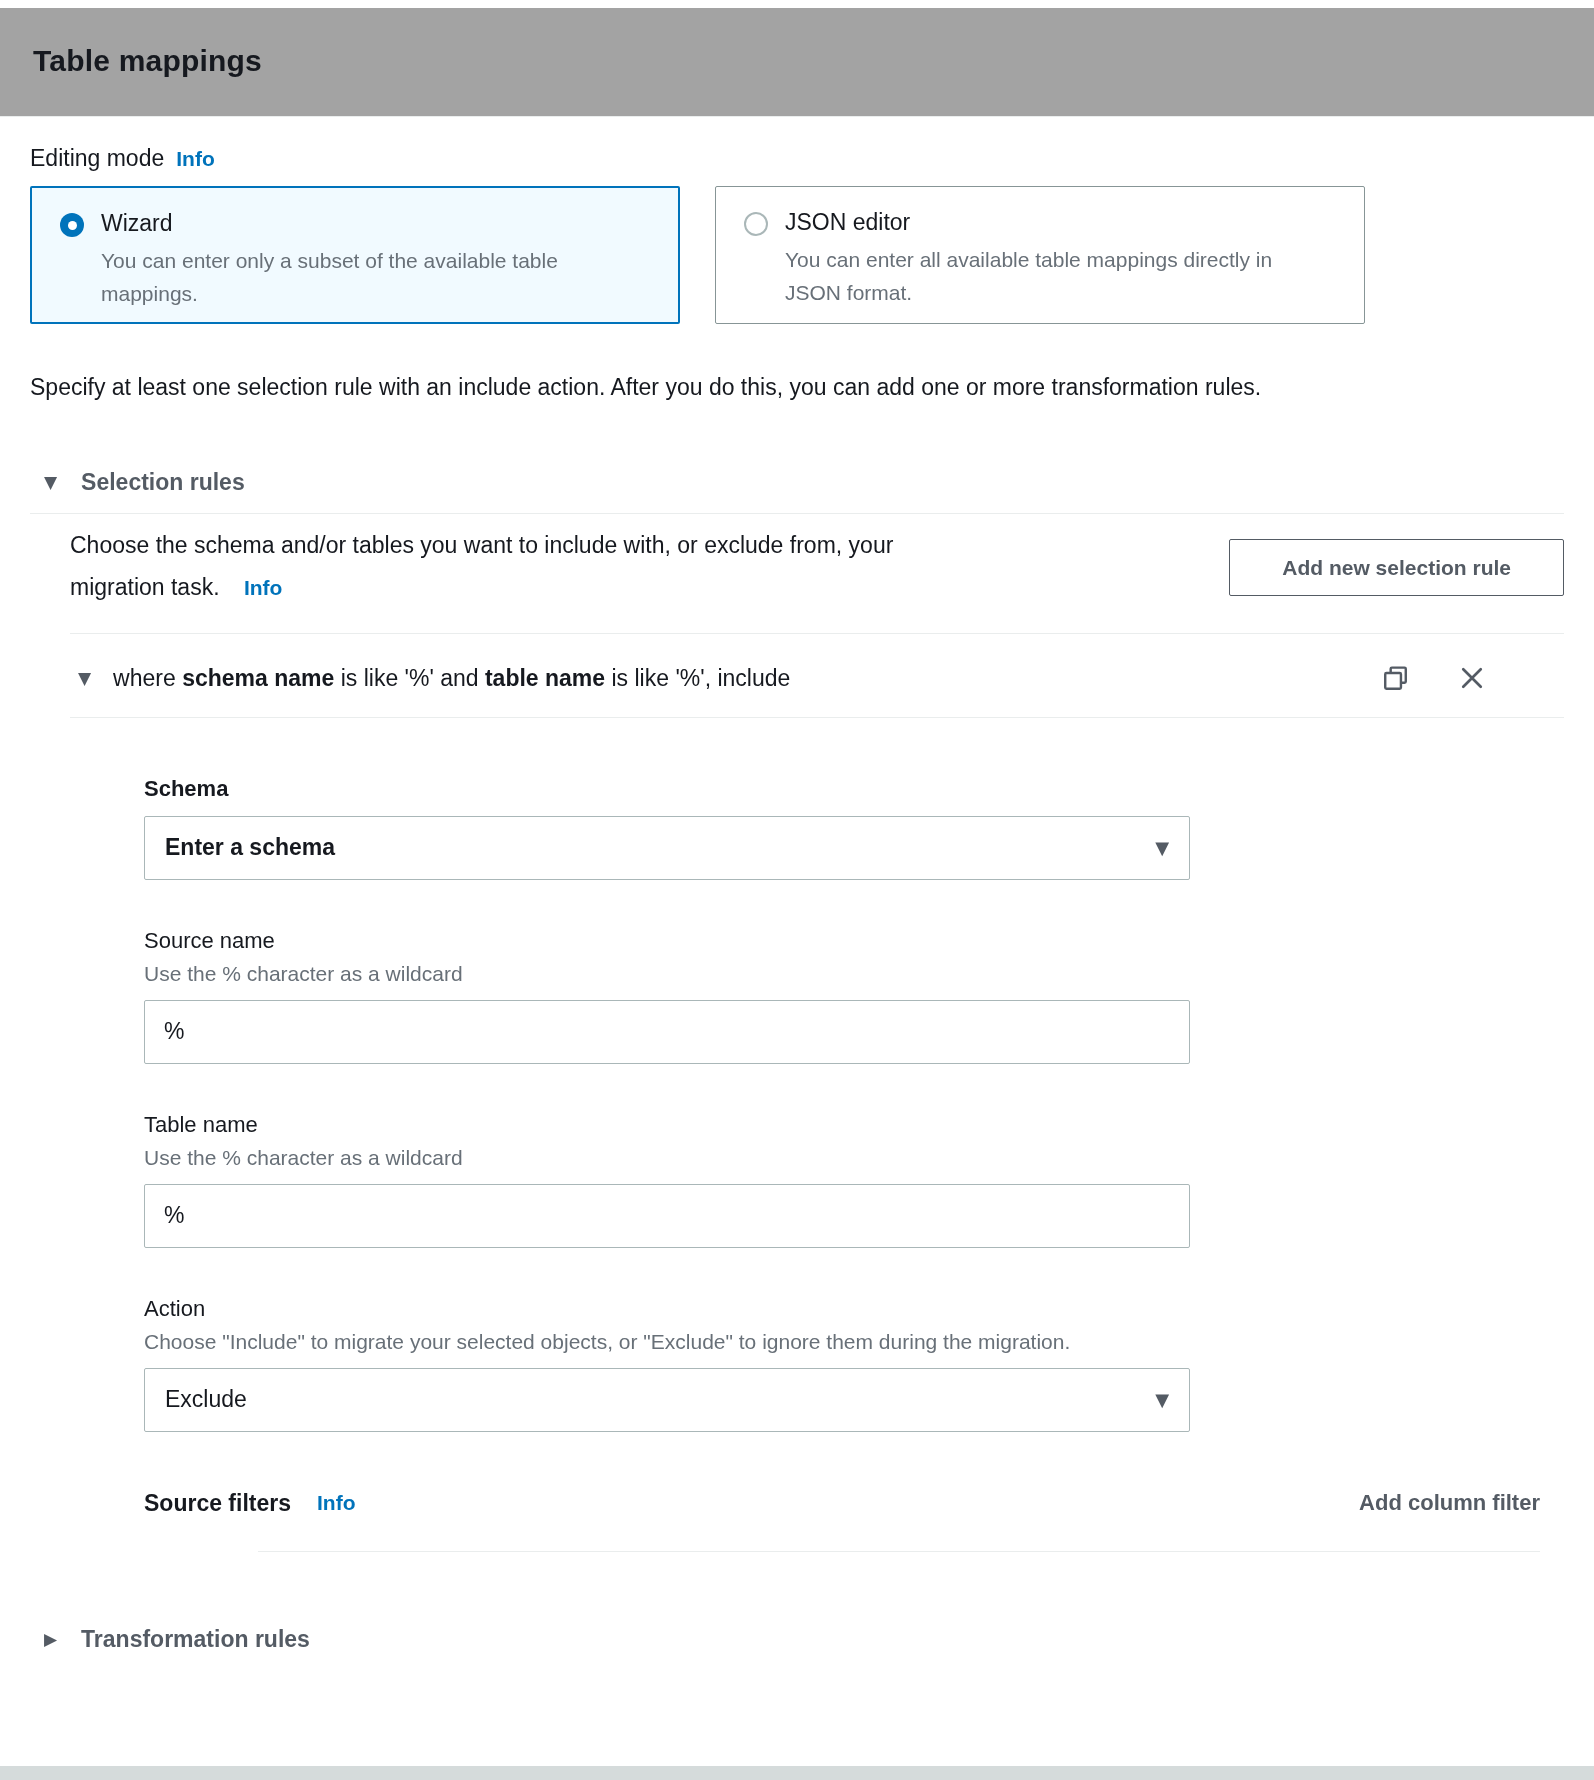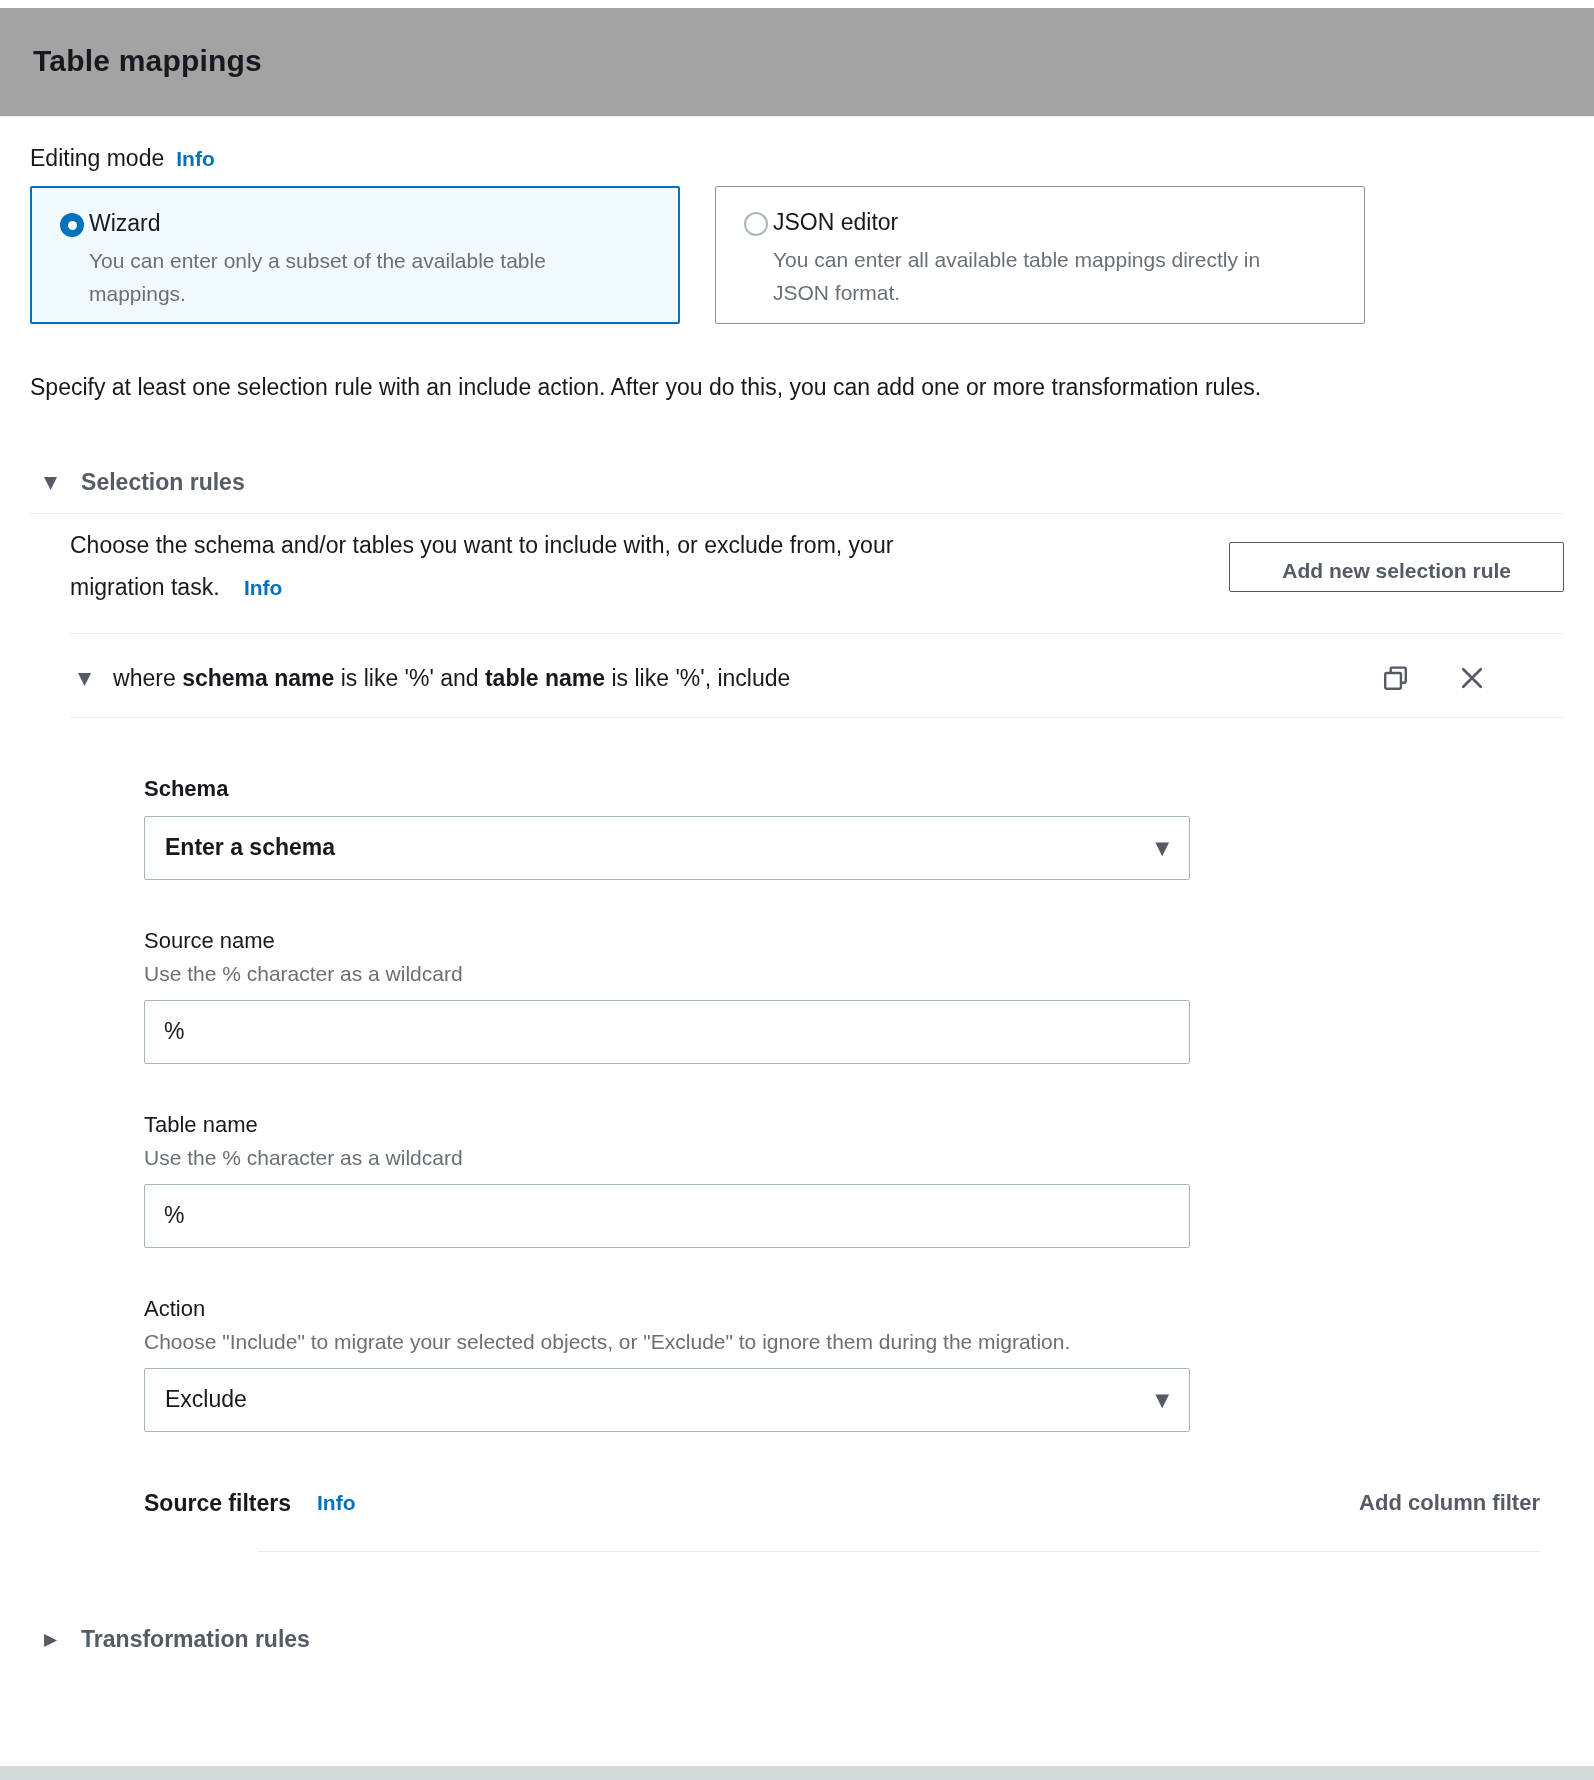--- a/index.html
+++ b/index.html
@@ -24,21 +24,21 @@
   .editing-row { margin-top: 28px; display: flex; align-items: baseline; gap: 12px; }
   .editing-label { font-size: 23px; }
   .info-link { font-size: 21px; font-weight: 700; color: #0073bb; text-decoration: none; cursor: pointer; }
 
   
   .cards { display: flex; gap: 35px; margin-top: 14px; }
   .card {
     width: 650px; min-height: 133px;
     border: 1px solid #879596; border-radius: 2px;
     background: #ffffff; padding: 22px 28px 12px 28px;
-    display: flex; gap: 5px; cursor: pointer;
+    display: flex; gap: 17px; cursor: pointer;
   }
   .card.selected { border: 2px solid #0073bb; background: #f1faff; }
   .radio {
     width: 24px; height: 24px; border-radius: 50%;
     border: 2px solid #aab7b8; background: #ffffff;
     margin-top: 3px; flex-shrink: 0; position: relative;
   }
   .radio.checked { border: none; background: #0073bb; }
   .radio.checked::after {
     content: ""; position: absolute; inset: 0; margin: auto;
@@ -61,21 +61,21 @@
 
   
   .rules-desc-row { margin-top: 10px; padding-left: 40px; display: flex; align-items: center; }
   .rules-desc { font-size: 23px; line-height: 1.85; max-width: 920px; }
   .rules-desc .info-link { margin-left: 18px; font-size: 21px; }
   .add-rule-btn {
     margin-left: auto; margin-top: 2px;
     border: 1px solid #545b64; border-radius: 2px; background: #ffffff;
     color: #545b64; font-family: "Liberation Sans", sans-serif;
     font-weight: 700; font-size: 21px;
-    padding: 0 52px; height: 50px; line-height: 55px; cursor: pointer; white-space: nowrap;
+    padding: 0 52px; height: 57px; line-height: 55px; cursor: pointer; white-space: nowrap;
   }
   .divider.indent-40 { margin-left: 40px; margin-top: 24px; }
 
   
   .rule-row { margin-top: 30px; padding-left: 48px; padding-right: 78px; display: flex; align-items: center; gap: 22px; font-size: 23px; }
   .rule-text b { font-weight: 700; }
   .rule-icons { margin-left: auto; display: flex; align-items: center; gap: 48px; }
   .icon-btn { background: none; border: none; cursor: pointer; padding: 0; display: flex; align-items: center; }
 
   

